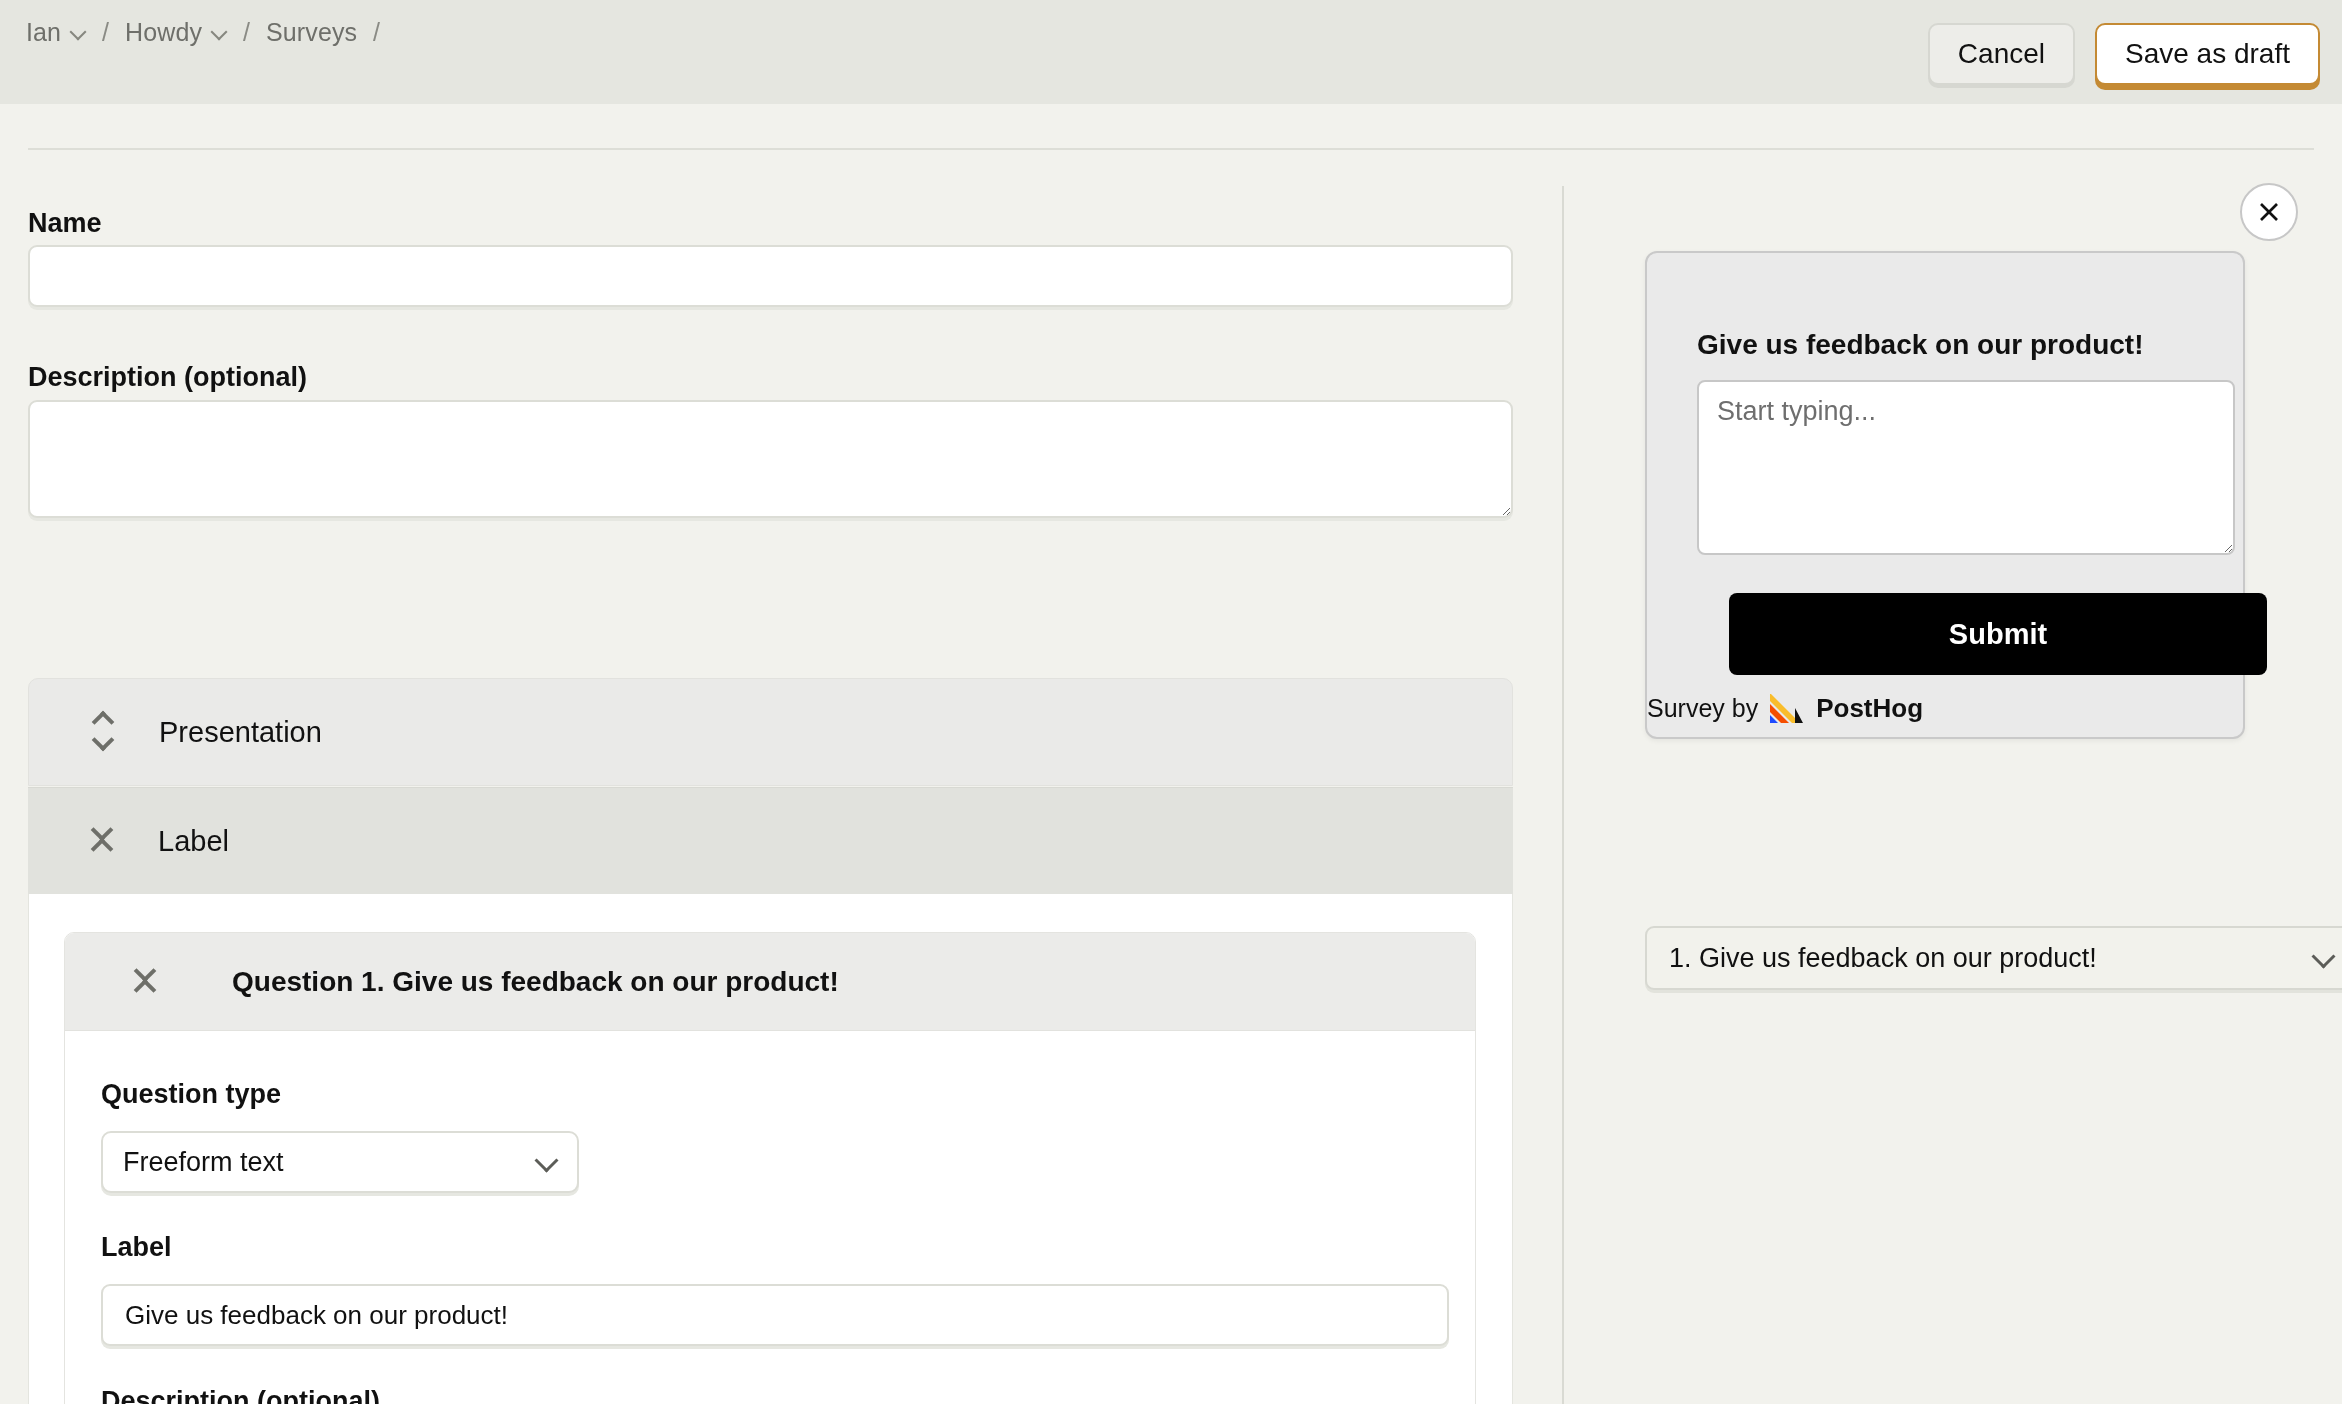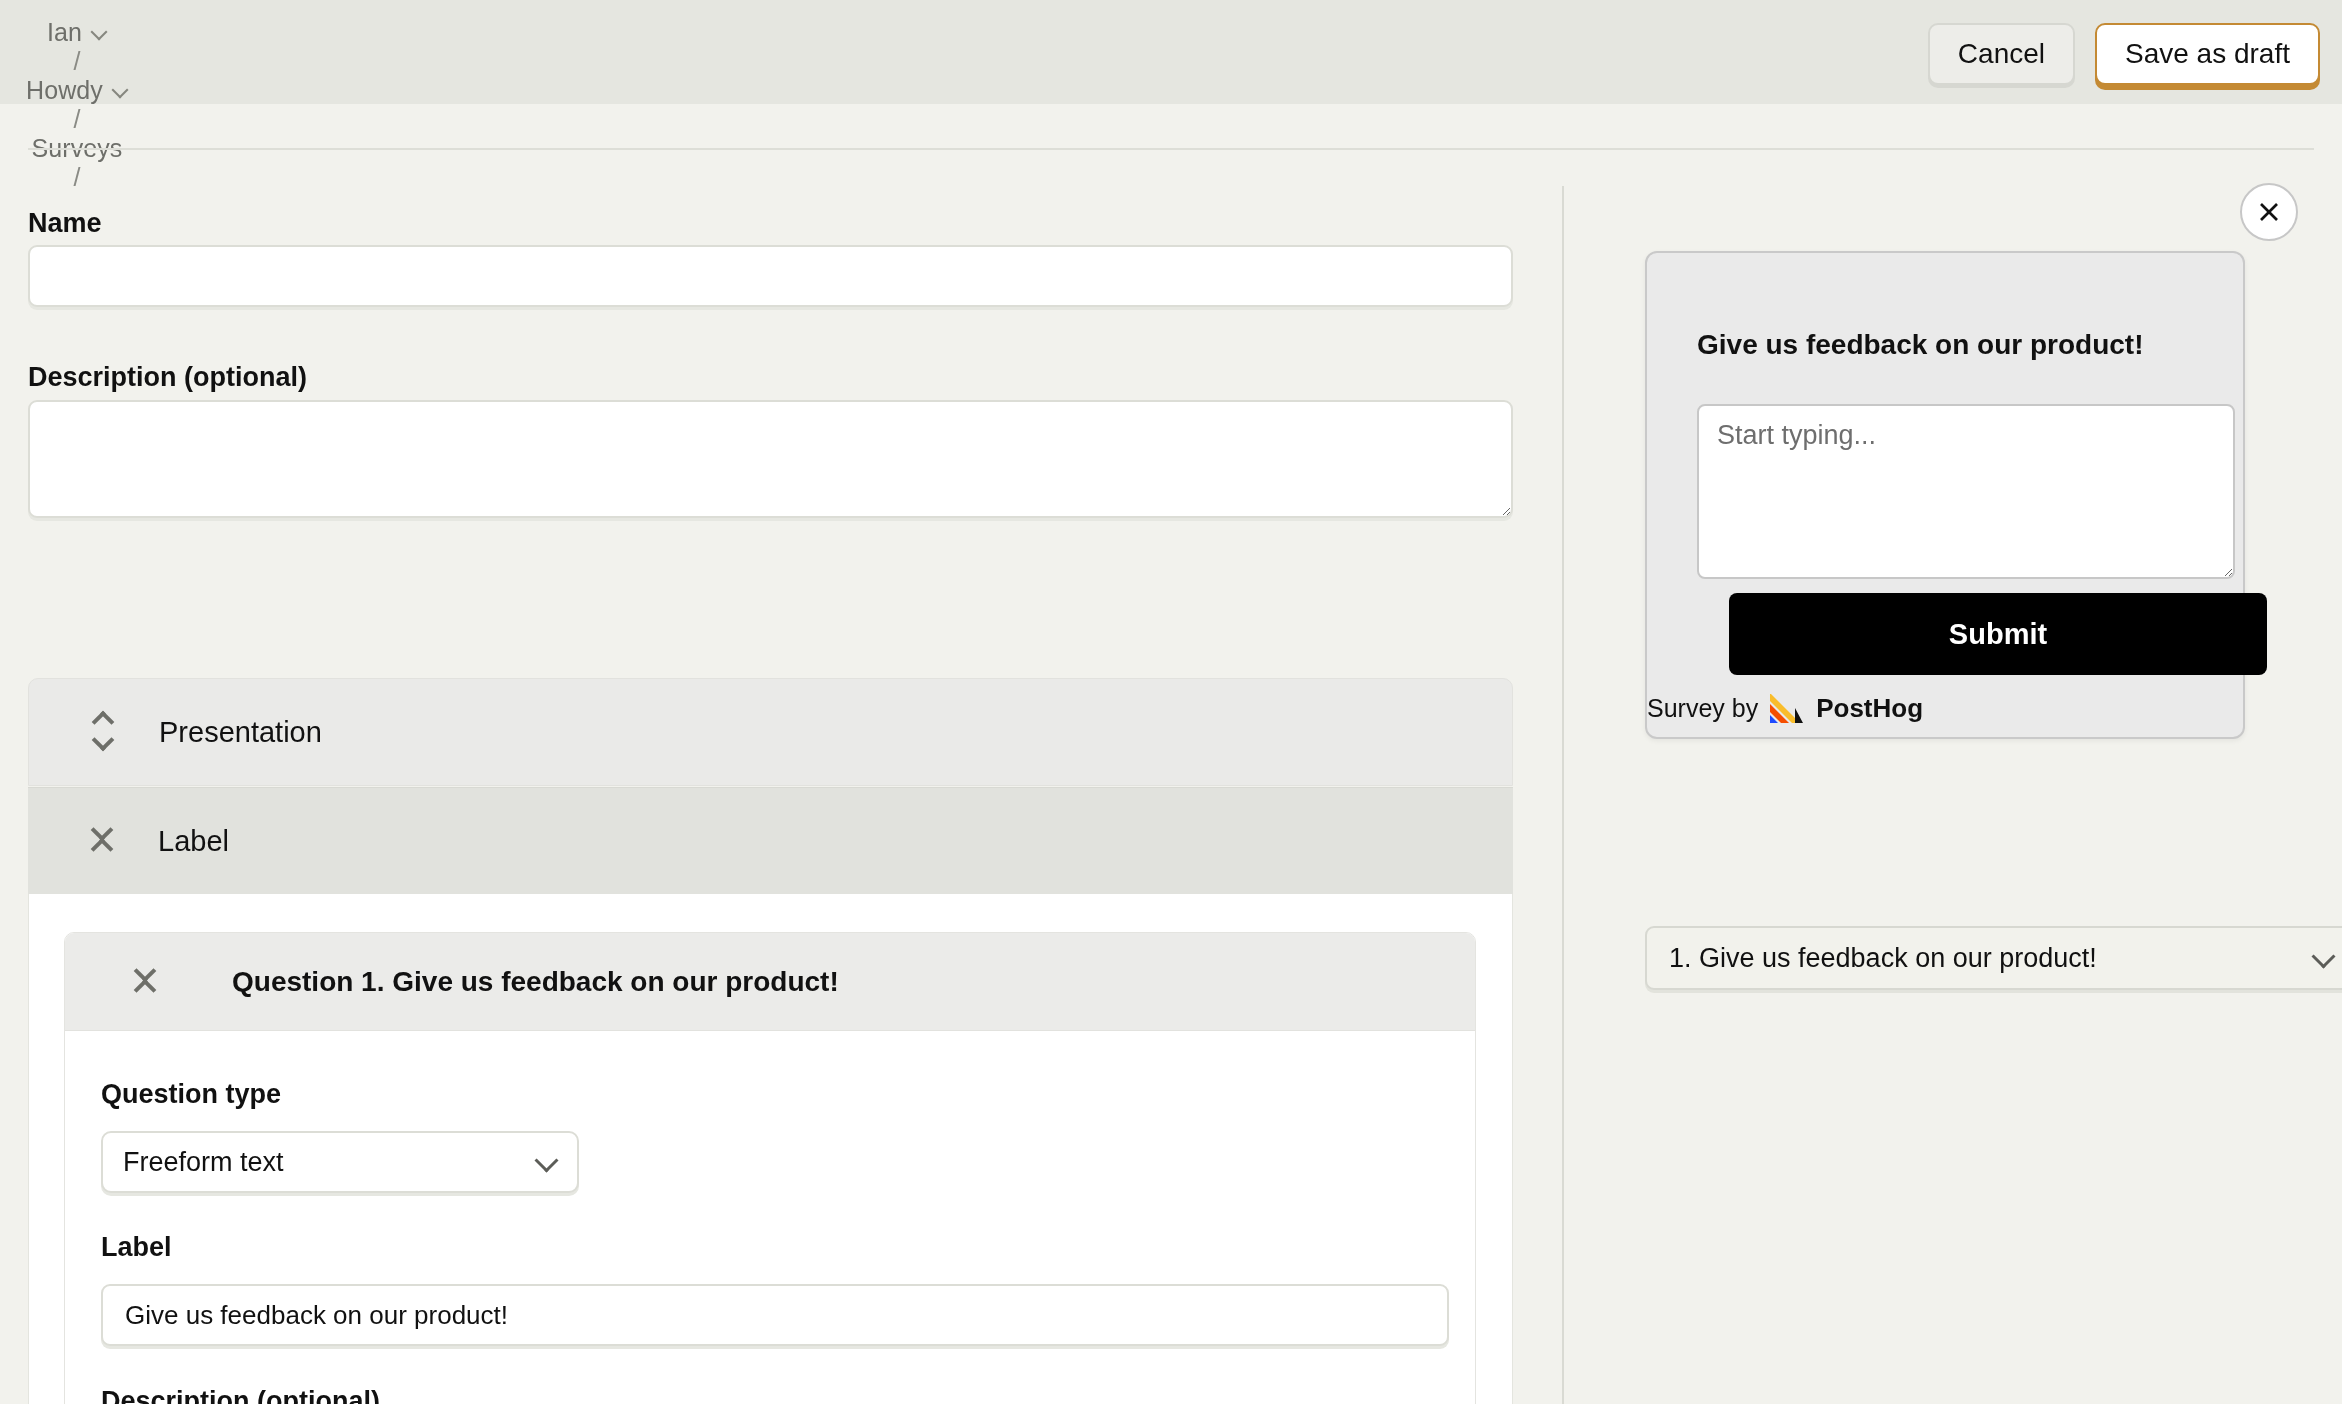--- a/index.html
+++ b/index.html
@@ -14,21 +14,21 @@
   }
 
   
   .topbar {
     position: absolute; left: 0; top: 0; width: 2342px; height: 104px;
     background: #E5E6E0;
   }
   .breadcrumb {
     position: absolute; left: 26px; top: 18px;
     display: flex; align-items: center;
-    font-size: 25px; color: #6E6F6A; letter-spacing: .1px; flex-direction: column;
+    font-size: 25px; color: #6E6F6A; letter-spacing: .1px;
   }
   .crumb { display: flex; align-items: center; gap: 9px; cursor: pointer; }
   .crumb-text { font-size: 25px; color: #6E6F6A; }
   .crumb-sep { margin: 0 16px; color: #8A8B85; font-size: 25px; }
   .chev-sm { display: inline-block; width: 16px; height: 16px; position: relative; }
   .chev-sm::after {
     content: ""; position: absolute; left: 2px; top: 1px;
     width: 10px; height: 10px;
     border-right: 2.4px solid #86877F; border-bottom: 2.4px solid #86877F;
     transform: rotate(45deg);
@@ -184,21 +184,21 @@
     box-shadow: 0 2px 5px rgba(0,0,0,.06);
   }
   .preview-title {
     position: absolute; left: 50px; top: 76px;
     font-size: 28px; font-weight: bold; color: #111;
   }
   .preview-textarea {
     position: absolute; left: 50px; top: 127px; width: 538px; height: 175px;
     background: #fff; border: 2px solid #C7C7C7; border-radius: 8px;
     font-size: 27px; color: #111; padding: 14px 18px;
-    font-family: inherit; outline: none; resize: both; margin-top: 24px;
+    font-family: inherit; outline: none; resize: both;
   }
   .preview-textarea::placeholder { color: #6E6E6E; }
   .btn-submit {
     position: absolute; left: 50px; top: 340px; width: 538px; height: 82px;
     background: #000; color: #fff; border: none; border-radius: 8px;
     font-size: 29px; font-weight: bold; font-family: inherit; cursor: pointer; margin-left: 32px;
   }
   .survey-by {
     position: absolute; left: 0; top: 440px; width: 600px;
     display: flex; align-items: center; justify-content: flex-start; gap: 11px;

